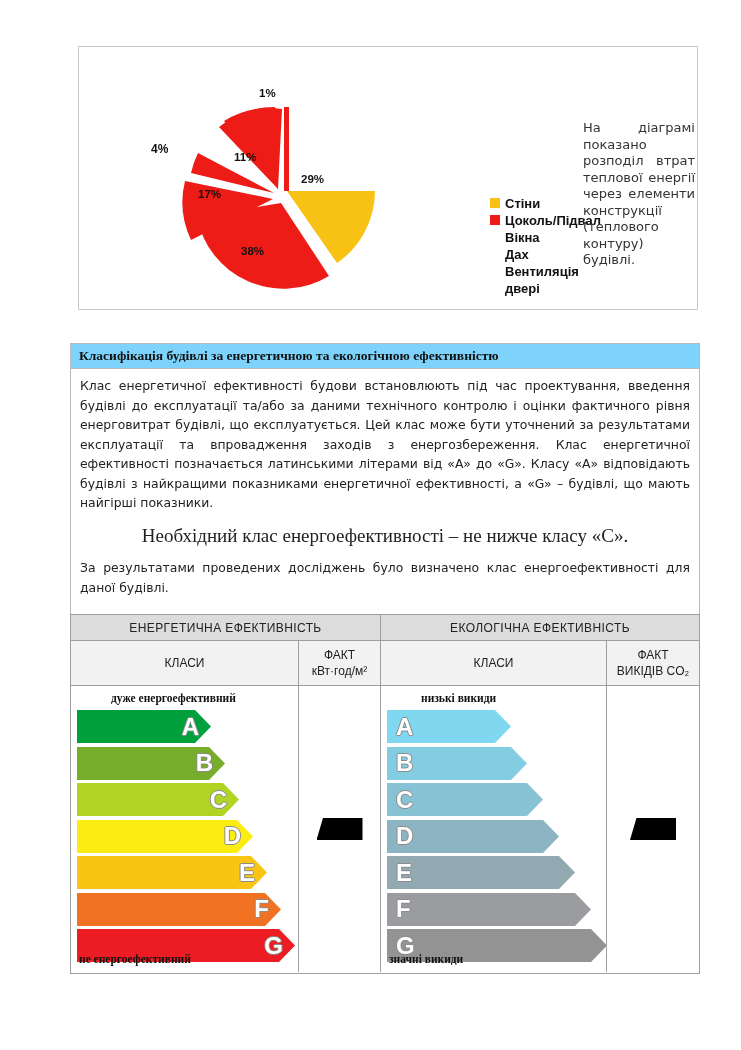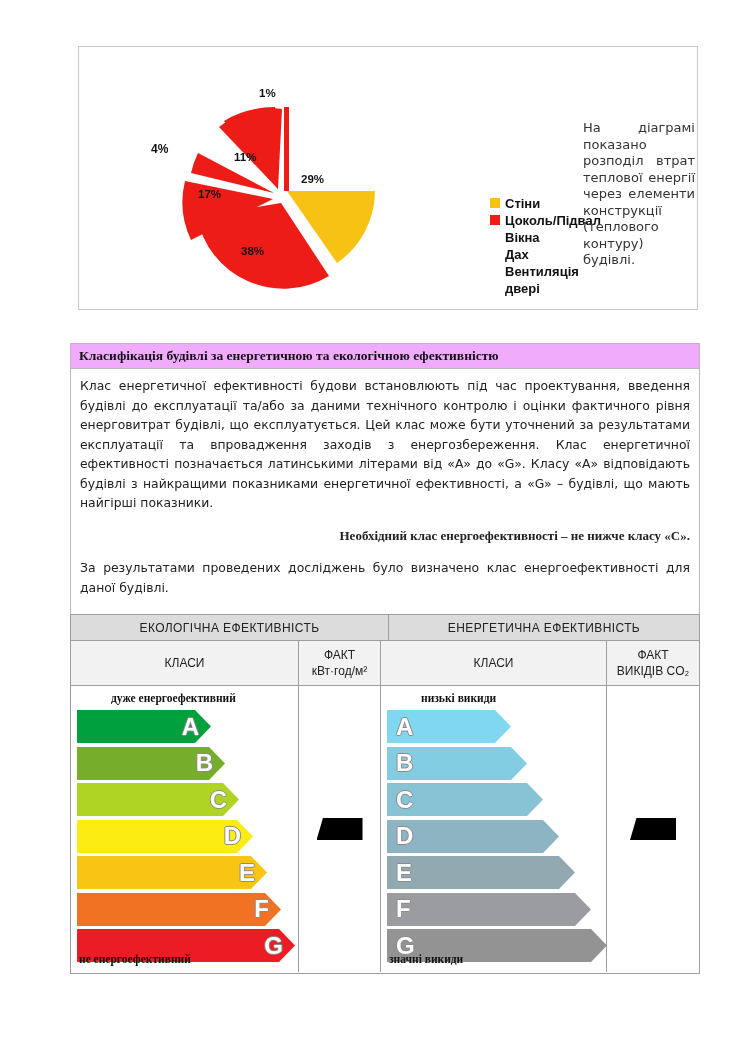--- a/index.html
+++ b/index.html
@@ -40,34 +40,34 @@
     font-family:"DejaVu Sans", sans-serif;
   }
   .side-note p{margin:0;}
 
   
   .class-box{
     position:absolute;left:70px;top:343px;width:630px;
     border:1px solid #b9b9b9;box-sizing:border-box;background:#fff;
   }
   .class-head{
-    background:#f0abfc;border-bottom:1px solid #b9b9b9;
+    background:#7dd3fc;border-bottom:1px solid #b9b9b9;
     padding:4px 8px;font-family:"Liberation Serif", serif;
     font-size:13.5px;font-weight:bold;color:#111;
   }
   .class-body{padding:7px 9px 12px 9px;}
   .class-body p{
     margin:0 0 13px 0;font-size:12.4px;line-height:19.5px;
     text-align:justify;color:#222;
     font-family:"DejaVu Sans", sans-serif;
   }
   .class-body p.last{margin-bottom:8px;}
   .class-body p.req{
     font-family:"Liberation Serif", serif;
-    font-weight:bold;font-size:13px;text-align:right;
+    font-weight:normal;font-size:19px;text-align:center;
   }
 
   
   .rate-table{
     position:absolute;left:70px;top:614px;width:630px;height:360px;
     border:1px solid #9e9e9e;box-sizing:border-box;background:#fff;
   }
   .rt-row{display:flex;}
   .rt-cell{box-sizing:border-box;border-right:1px solid #9e9e9e;}
   .rt-cell:last-child{border-right:none;}
@@ -197,22 +197,22 @@
     <div class="class-body">
       <p>Клас енергетичної ефективності будови встановлюють під час проектування, введення будівлі до експлуатації та/або за даними технічного контролю і оцінки фактичного рівня енерговитрат будівлі, що експлуатується. Цей клас може бути уточнений за результатами експлуатації та впровадження заходів з енергозбереження. Клас енергетичної ефективності позначається латинськими літерами від «А» до «G». Класу «А» відповідають будівлі з найкращими показниками енергетичної ефективності, а «G» – будівлі, що мають найгірші показники.</p>
       <p class="req">Необхідний клас енергоефективності – не нижче класу «С».</p>
       <p class="last">За результатами проведених досліджень було визначено клас енергоефективності для даної будівлі.</p>
     </div>
   </div>
 
   <div class="rate-table">
 
     <div class="rt-row hdr1">
+      <div class="rt-cell c-en">ЕНЕРГЕТИЧНА ЕФЕКТИВНІСТЬ</div>
       <div class="rt-cell c-ec">ЕКОЛОГІЧНА ЕФЕКТИВНІСТЬ</div>
-      <div class="rt-cell c-en">ЕНЕРГЕТИЧНА ЕФЕКТИВНІСТЬ</div>
     </div>
 
     <div class="rt-row hdr2">
       <div class="rt-cell c1">КЛАСИ</div>
       <div class="rt-cell c2">
         <span>ФАКТ</span>
         <span>кВт·год/м²</span>
       </div>
       <div class="rt-cell c3">КЛАСИ</div>
       <div class="rt-cell c4">

